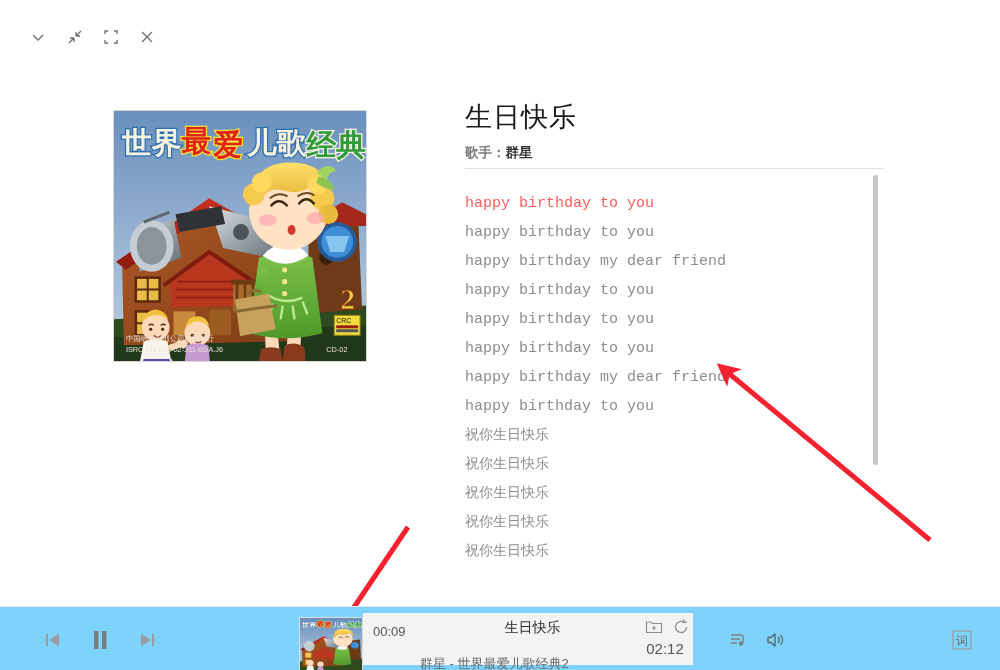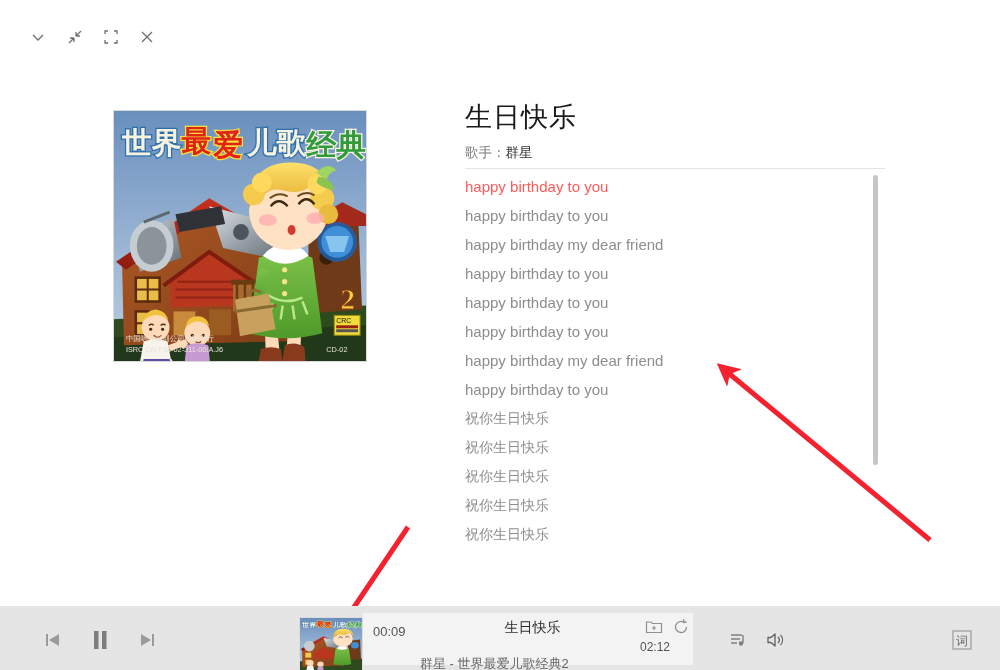--- a/index.html
+++ b/index.html
@@ -38,56 +38,57 @@
   .cover-art { position:absolute; inset:0; }
 
   
   .info { position: absolute; left: 465px; top: 100px; width: 425px; }
   .song-title {
     font-size: 27px; color: #1a1a1a; font-weight: 400;
     letter-spacing: 1px; line-height: 34px;
   }
   .meta-row {
     margin-top: 10px; font-size: 13.5px; color: #555;
-    display: flex; align-items: baseline;
+    display: flex; align-items: baseline; font-weight: bold;
   }
   .meta-label { color: #7a7a7a; }
   .meta-val { color: #333; }
   .meta-artist { width: 130px; }
   .divider {
     position: absolute; left: 465px; top: 168px; width: 420px;
     height: 1px; background: #e2e2e2;
   }
 
   
   .lyrics {
-    position: absolute; left: 465px; top: 172px;
+    position: absolute; left: 465px; top: 189px;
     width: 400px; height: 380px;
     overflow: hidden;
+    font-family: Liberation Mono, monospace;
   }
   .lyric-line {
     font-size: 15px; color: #8d8d8d; line-height: 29px;
     white-space: nowrap; font-weight: 400;
   }
   .lyric-line.active { color: #ff5a5a; }
   .lyric-line.cn { font-size: 14px; }
 
   .lyr-scrollbar {
     position: absolute; left: 873px; top: 175px;
     width: 5px; height: 290px; border-radius: 3px;
     background: #c6c6c6; cursor: pointer;
   }
 
   
   .annots { position:absolute; inset:0; pointer-events:none; }
 
   
   .playerbar {
     position: absolute; left: 0; bottom: 0; width: 1000px; height: 64px;
-    background: #e5e5e5; border-top: 1px solid #e6e6e6;
+    background: #7dd3fc; border-top: 1px solid #e6e6e6;
   }
   .ctrl {
     position: absolute; top: 18px; width: 30px; height: 30px;
     display:flex; align-items:center; justify-content:center; cursor:pointer;
   }
   .ctl-prev { left: 38px; }
   .ctl-play { left: 85px; }
   .ctl-next { left: 132px; }
 
   .np-thumb {
@@ -98,21 +99,21 @@
   .np-panel {
     position: absolute; left: 363px; top: 6px; width: 330px; height: 52px;
     background: #f3f3f3;
   }
   .np-time-cur {
     position: absolute; left: 373px; top: 17px;
     font-size: 13px; color: #555;
   }
   .np-time-tot {
     position: absolute; left: 640px; top: 33px; width: 50px;
-    text-align: left; font-size: 12px; color: #555;
+    text-align: center; font-size: 15px; color: #555;
   }
   .np-title {
     position: absolute; left: 440px; top: 12px; width: 185px;
     text-align: center; font-size: 14px; color: #2c2c2c;
   }
   .np-sub {
     position: absolute; left: 420px; top: 48px; width: 225px;
     text-align: left; font-size: 13px; color: #666;
   }
   .np-add {

